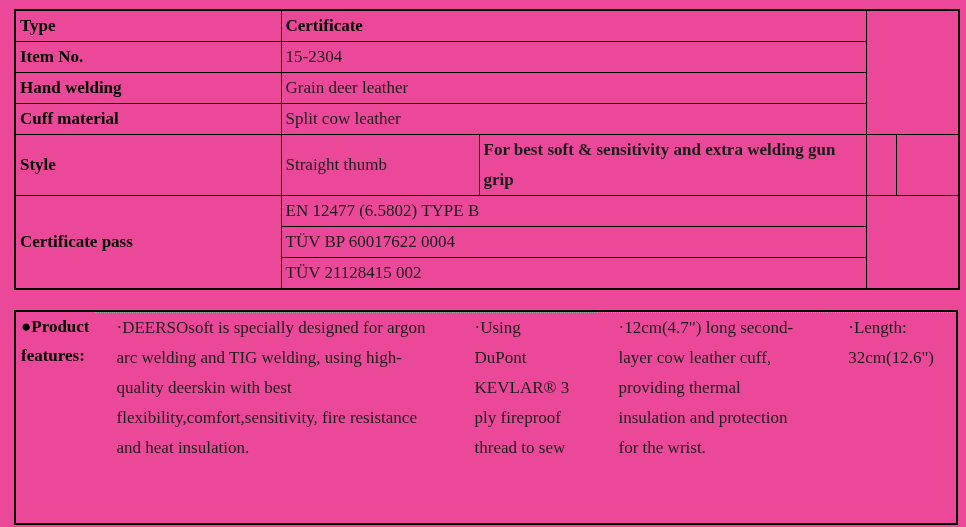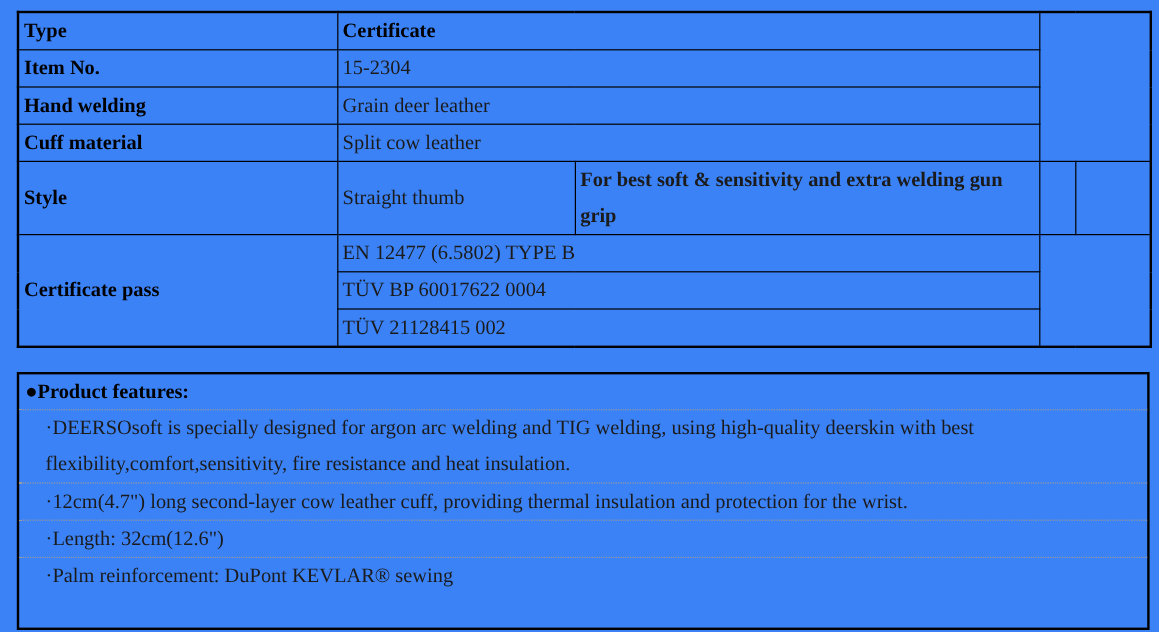--- a/index.html
+++ b/index.html
@@ -1,19 +1,19 @@
 <!DOCTYPE html>
 <html><head>
 <meta charset="utf-8">
 <style>
   html, body { margin:0; padding:0; background:#ffffff; }
   .page {
     position:relative;
     width:966px; height:527px;
-    background:#3b82f6;
+    background:#ec4899;
     font-family:"Liberation Serif","DejaVu Serif",serif;
     color:#1b1b1b;
     overflow:hidden;
   }
 
   
   table.spec {
     position:absolute; left:14px; top:9px;
     width:944px;
     border-collapse:collapse;
@@ -38,21 +38,21 @@
   tr.h60 { height:60px; }
 
   
   .features {
     position:absolute; left:14px; top:310px;
     width:944px; height:215px;
     border:2px solid #000;
     box-sizing:border-box;
     font-size:17px;
     display:flex;
-    flex-direction:column;
+    flex-direction:row;
   }
   .f-head {
     font-weight:bold;
     color:#000;
     line-height:29px;
     height:29px;
     padding:0 5px;
   }
   .f-item {
     border-top:1px dotted #9a9a9a;
@@ -109,18 +109,18 @@
       </tr>
       <tr class="h30">
         <td colspan="2">TÜV 21128415 002</td>
       </tr>
     </tbody>
   </table>
 
   <div class="features">
     <div class="f-head">●Product features:</div>
     <div class="f-item">·DEERSOsoft is specially designed for argon arc welding and TIG welding, using high-quality deerskin with best flexibility,comfort,sensitivity, fire resistance and heat insulation.</div>
+    <div class="f-item">·Using DuPont KEVLAR® 3 ply fireproof thread to sew</div>
     <div class="f-item">·12cm(4.7") long second-layer cow leather cuff, providing thermal insulation and protection for the wrist.</div>
     <div class="f-item">·Length: 32cm(12.6")</div>
-    <div class="f-item">·Palm reinforcement: DuPont KEVLAR® sewing</div>
   </div>
 
 </div>
 
 </body></html>

